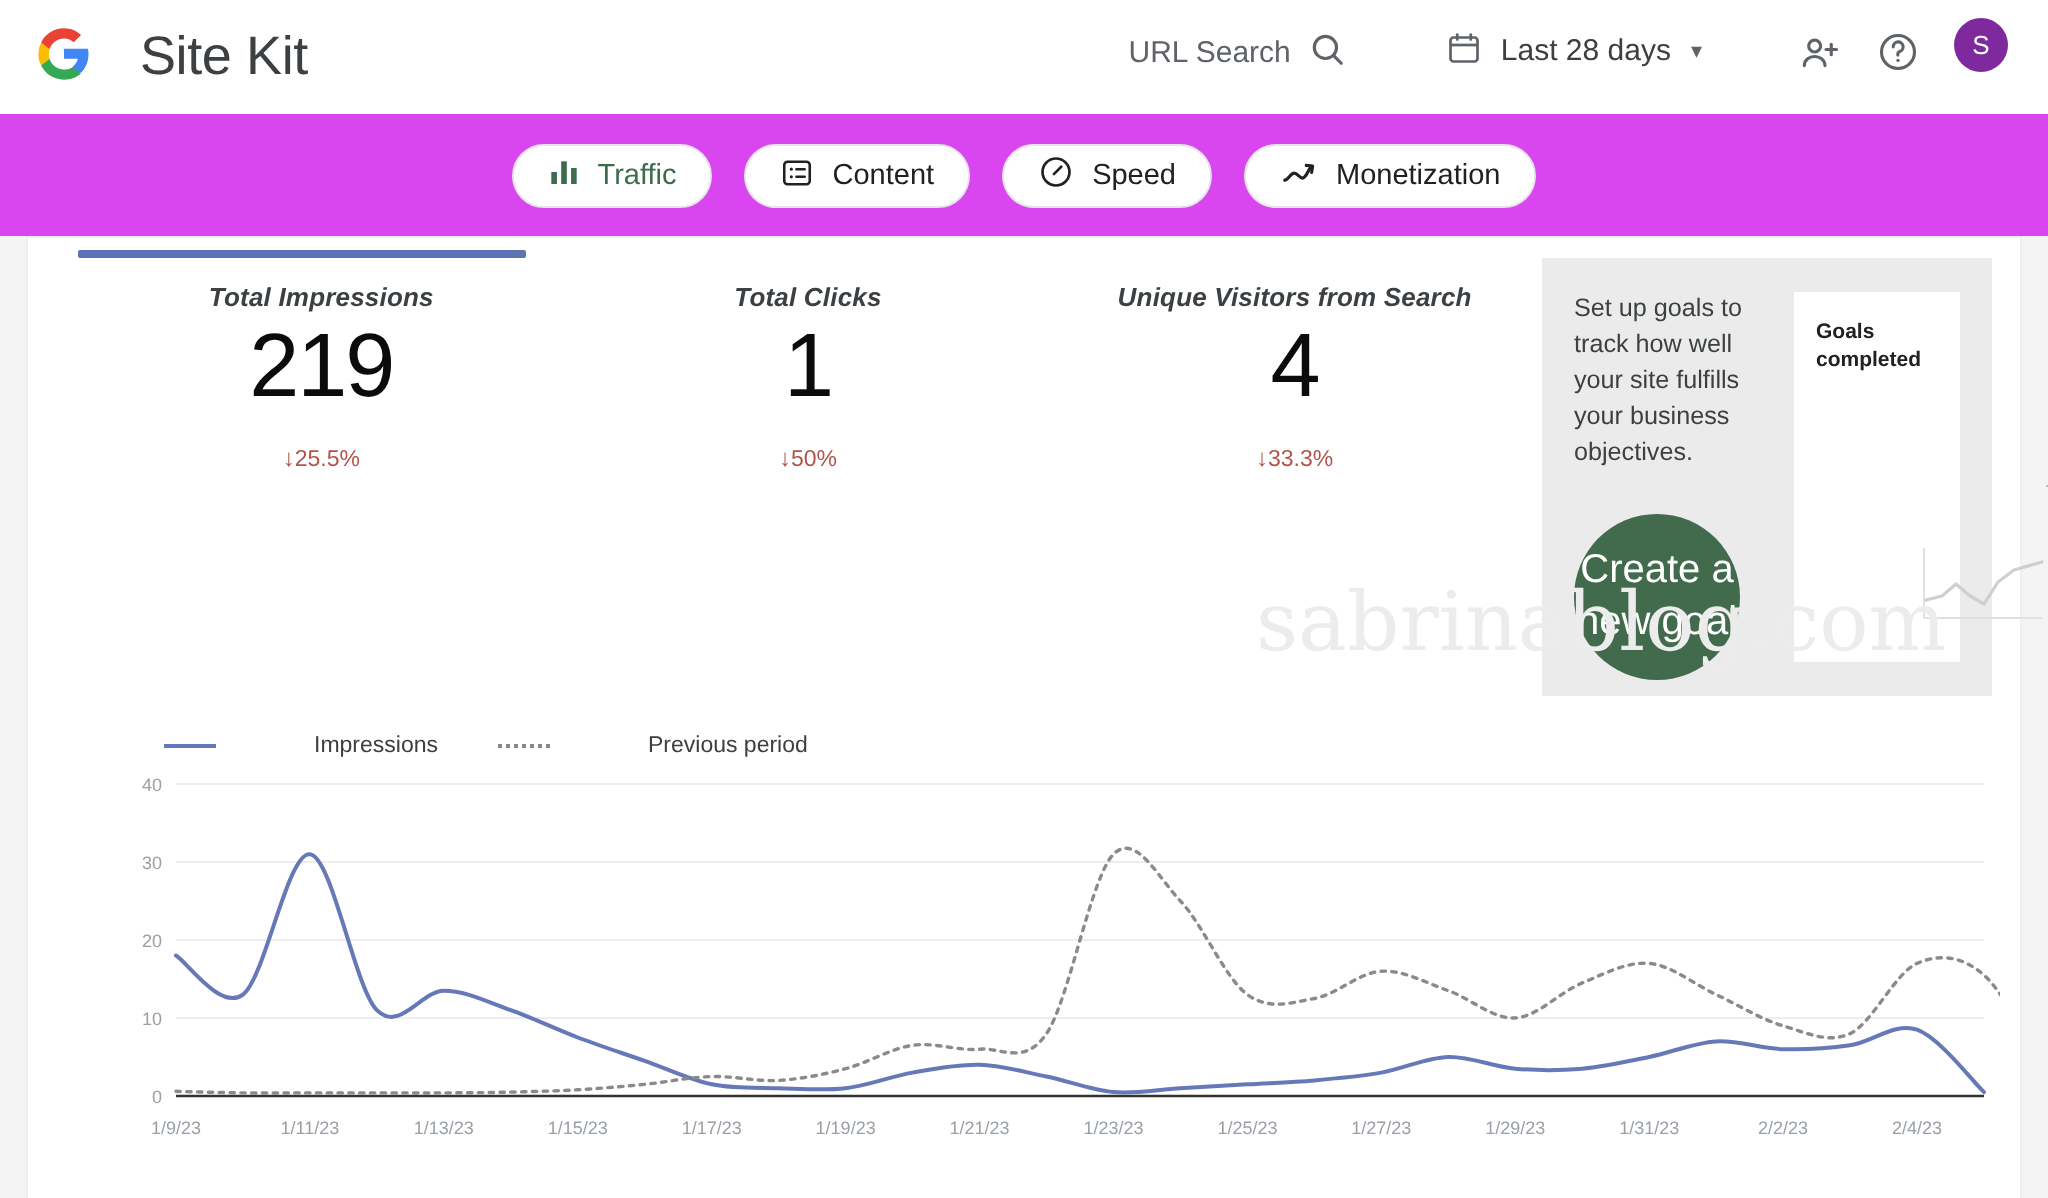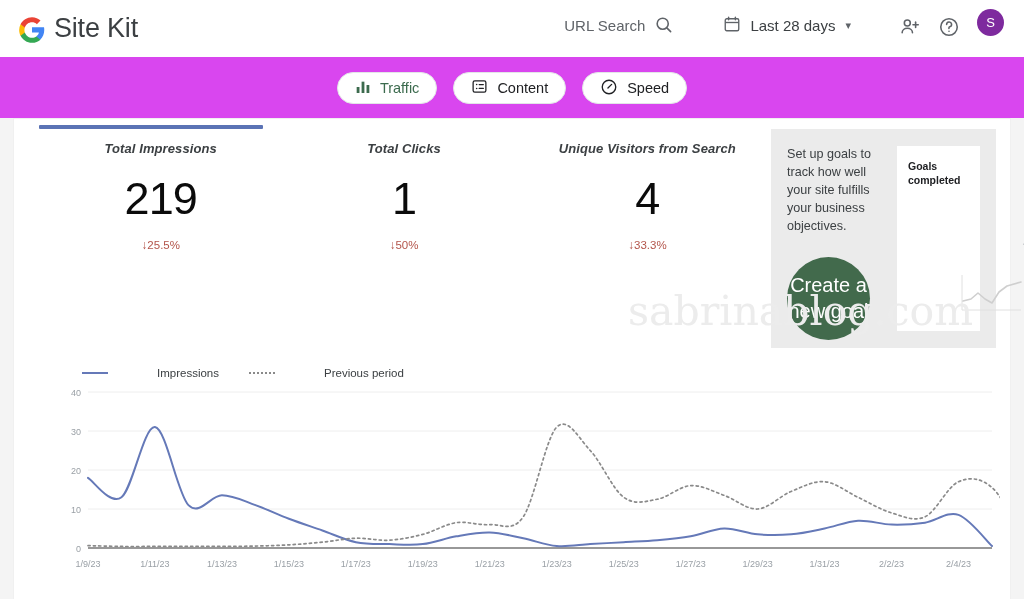--- a/index.html
+++ b/index.html
@@ -9,21 +9,21 @@
     font-family: "Liberation Sans", sans-serif;
     overflow: hidden;
   }
   .page { position: relative; width: 1024px; height: 599px; background: #ffffff; }
 
   
   .header {
     position: absolute; left: 0; top: 0; width: 1024px; height: 57px;
     background: #ffffff; display: flex; align-items: center;
   }
-  .brand { display: flex; align-items: flex-end; gap: 8px; margin-left: 18px; }
+  .brand { display: flex; align-items: flex-start; gap: 24px; margin-left: 18px; }
   .g-logo { width: 28px; height: 28px; display: block; }
   .brand-title {
     font-size: 27px; color: #3c4043; letter-spacing: -0.2px;
     font-family: "Liberation Sans", sans-serif;
   }
   .header-right {
     margin-left: auto; margin-right: 12px;
     display: flex; align-items: flex-start; gap: 0px;
   }
   .url-search {
@@ -84,21 +84,21 @@
     display: flex;
   }
   .metric { flex: 1; text-align: center; }
   .metric-label {
     font-size: 13px; font-weight: bold; color: #3c4043;
     letter-spacing: 0.1px;
     font-style: italic;
   }
   .metric-value {
     font-size: 45px; color: #0b0b0b; line-height: 1.0;
-    margin-top: 20px; letter-spacing: -1px;
+    margin-top: 4px; letter-spacing: -1px;
   }
   .metric-delta {
     font-size: 11.5px; color: #b3544a; margin-top: 17px;
   }
   .metric-delta .arr { font-size: 12px; }
 
   
   .goals {
     position: absolute; left: 757px; top: 10px; width: 225px; height: 219px;
     background: #ebebeb; display: flex; padding: 17px 16px;
@@ -243,20 +243,29 @@
     <div class="tab">
       <span>
         <svg width="18" height="18" viewBox="0 0 24 24" fill="none" stroke="#202124" stroke-width="1.8">
           <circle cx="12" cy="12" r="9"></circle>
           <line x1="15.5" y1="8.5" x2="10.6" y2="13.4" stroke-linecap="round"></line>
         </svg>
       </span>
       <span class="tab-label">Speed</span>
     </div>
 
+    <div class="tab">
+      <span>
+        <svg width="19" height="19" viewBox="0 0 24 24" fill="none" stroke="#202124" stroke-width="2" stroke-linecap="round" stroke-linejoin="round">
+          <path d="M3 16.5c2.2 0 3.6-4.4 6-4.4 2.1 0 3.2 3.1 5.2 3.1 2.4 0 3.4-5 5.6-7.3"></path>
+          <path d="M16.6 7.2l4 .4-.6 4"></path>
+        </svg>
+      </span>
+      <span class="tab-label">Monetization</span>
+    </div>
   </div>
 
   <div class="shellbg"></div>
 
   <div class="card">
     <div class="accentbar"></div>
 
     <div class="metrics">
       <div class="metric">
         <div class="metric-label">Total Impressions</div>

